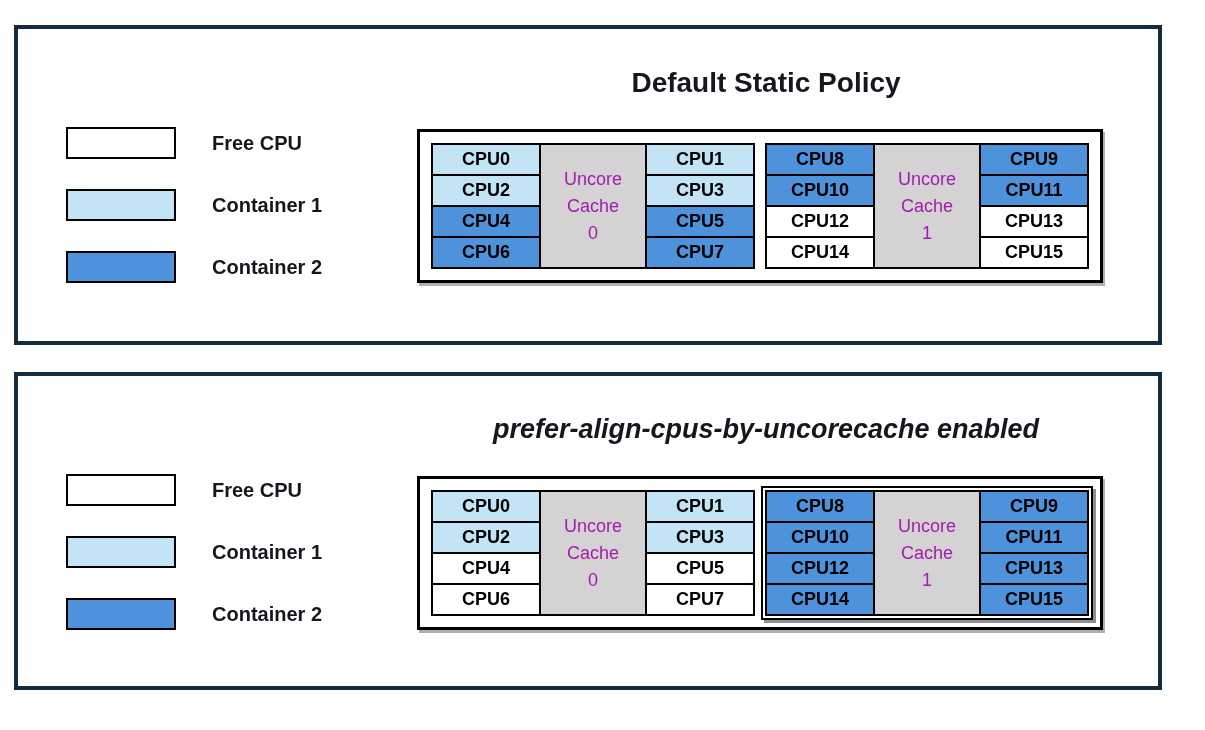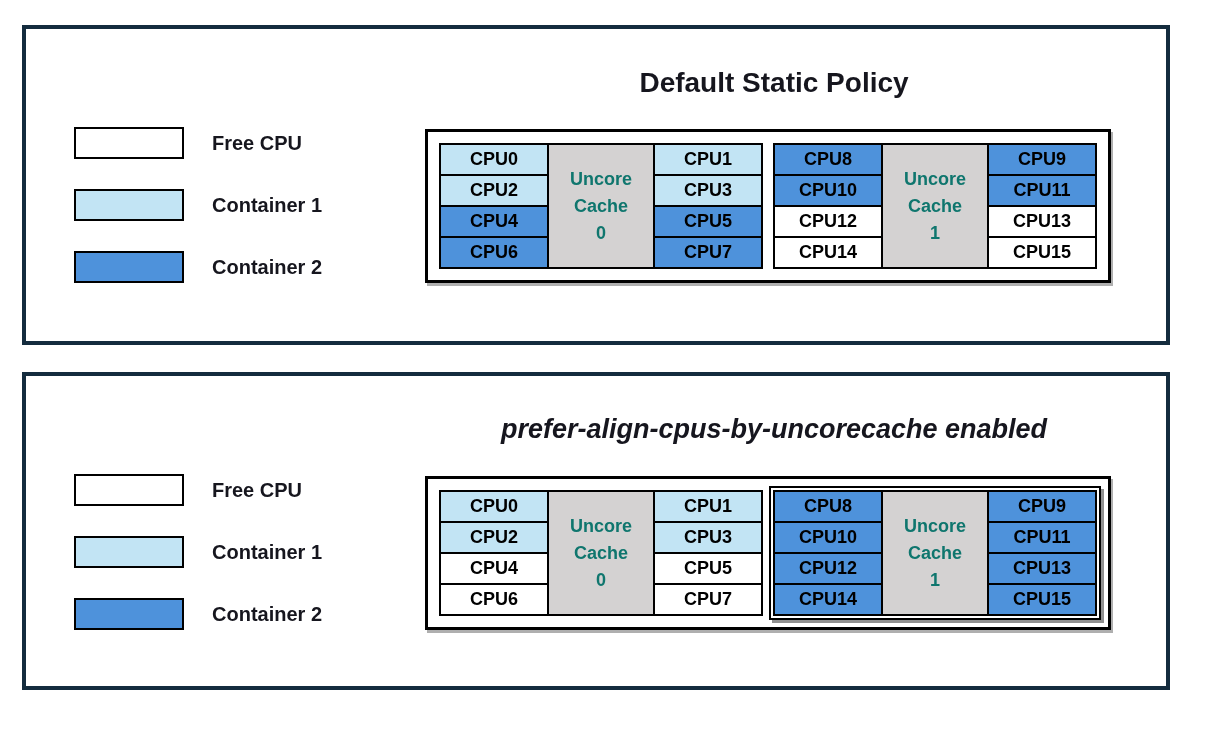--- a/index.html
+++ b/index.html
@@ -1,31 +1,31 @@
 <!DOCTYPE html>
 <html><head>
 <meta charset="utf-8">
 <style>
   html, body { margin:0; padding:0; background:#ffffff; }
   body {
     width:1205px; height:730px; position:relative;
     font-family:"Liberation Sans", sans-serif; color:#000;
   }
   .panel {
-    position:absolute; left:22px; width:1140px;
+    position:absolute; left:14px; width:1140px;
     border:4px solid #142c3e; background:#ffffff; box-sizing:content-box;
   }
   #panel-0 { top:25px;  height:312px; }
   #panel-1 { top:372px; height:310px; }
 
   .legend {
     position:absolute; left:48px; top:98px;
     display:flex; flex-direction:column; gap:30px;
   }
-  .legend-row { display:flex; align-items:center; gap:28px; }
+  .legend-row { display:flex; align-items:center; gap:36px; }
   .swatch {
     width:106px; height:28px; border:2px solid #000; background:#fff;
     flex:0 0 auto;
   }
   .legend-label { font-weight:bold; font-size:20px; color:#16161e; white-space:nowrap; }
 
   .panel-title {
     position:absolute; left:396px; top:38px; width:704px;
     text-align:center; font-weight:bold; font-size:28px; color:#16161e;
     white-space:nowrap; margin:0;
@@ -48,21 +48,21 @@
     width:106px; height:29px; border:2px solid #000; margin-top:-2px;
     display:flex; align-items:center; justify-content:center;
     font-weight:bold; font-size:18px; color:#000; background:#fff;
     position:relative; z-index:1;
   }
   .cpu-col .cpu-cell:first-child { margin-top:0; }
   .cache-block {
     width:104px; margin-left:-2px; margin-right:-2px;
     border:2px solid #000; background:#d4d2d2;
     display:flex; flex-direction:column; align-items:center; justify-content:center;
-    font-weight:bold; font-size:18px; line-height:1.5; color:#0f766e;
+    font-weight:normal; font-size:18px; line-height:1.5; color:#a21caf;
     z-index:0; text-align:center;
   }
 </style>
 </head>
 <body>
 
 <section class="panel" id="panel-0">
   <h2 class="panel-title">Default Static Policy</h2>
 
   <div class="legend">

